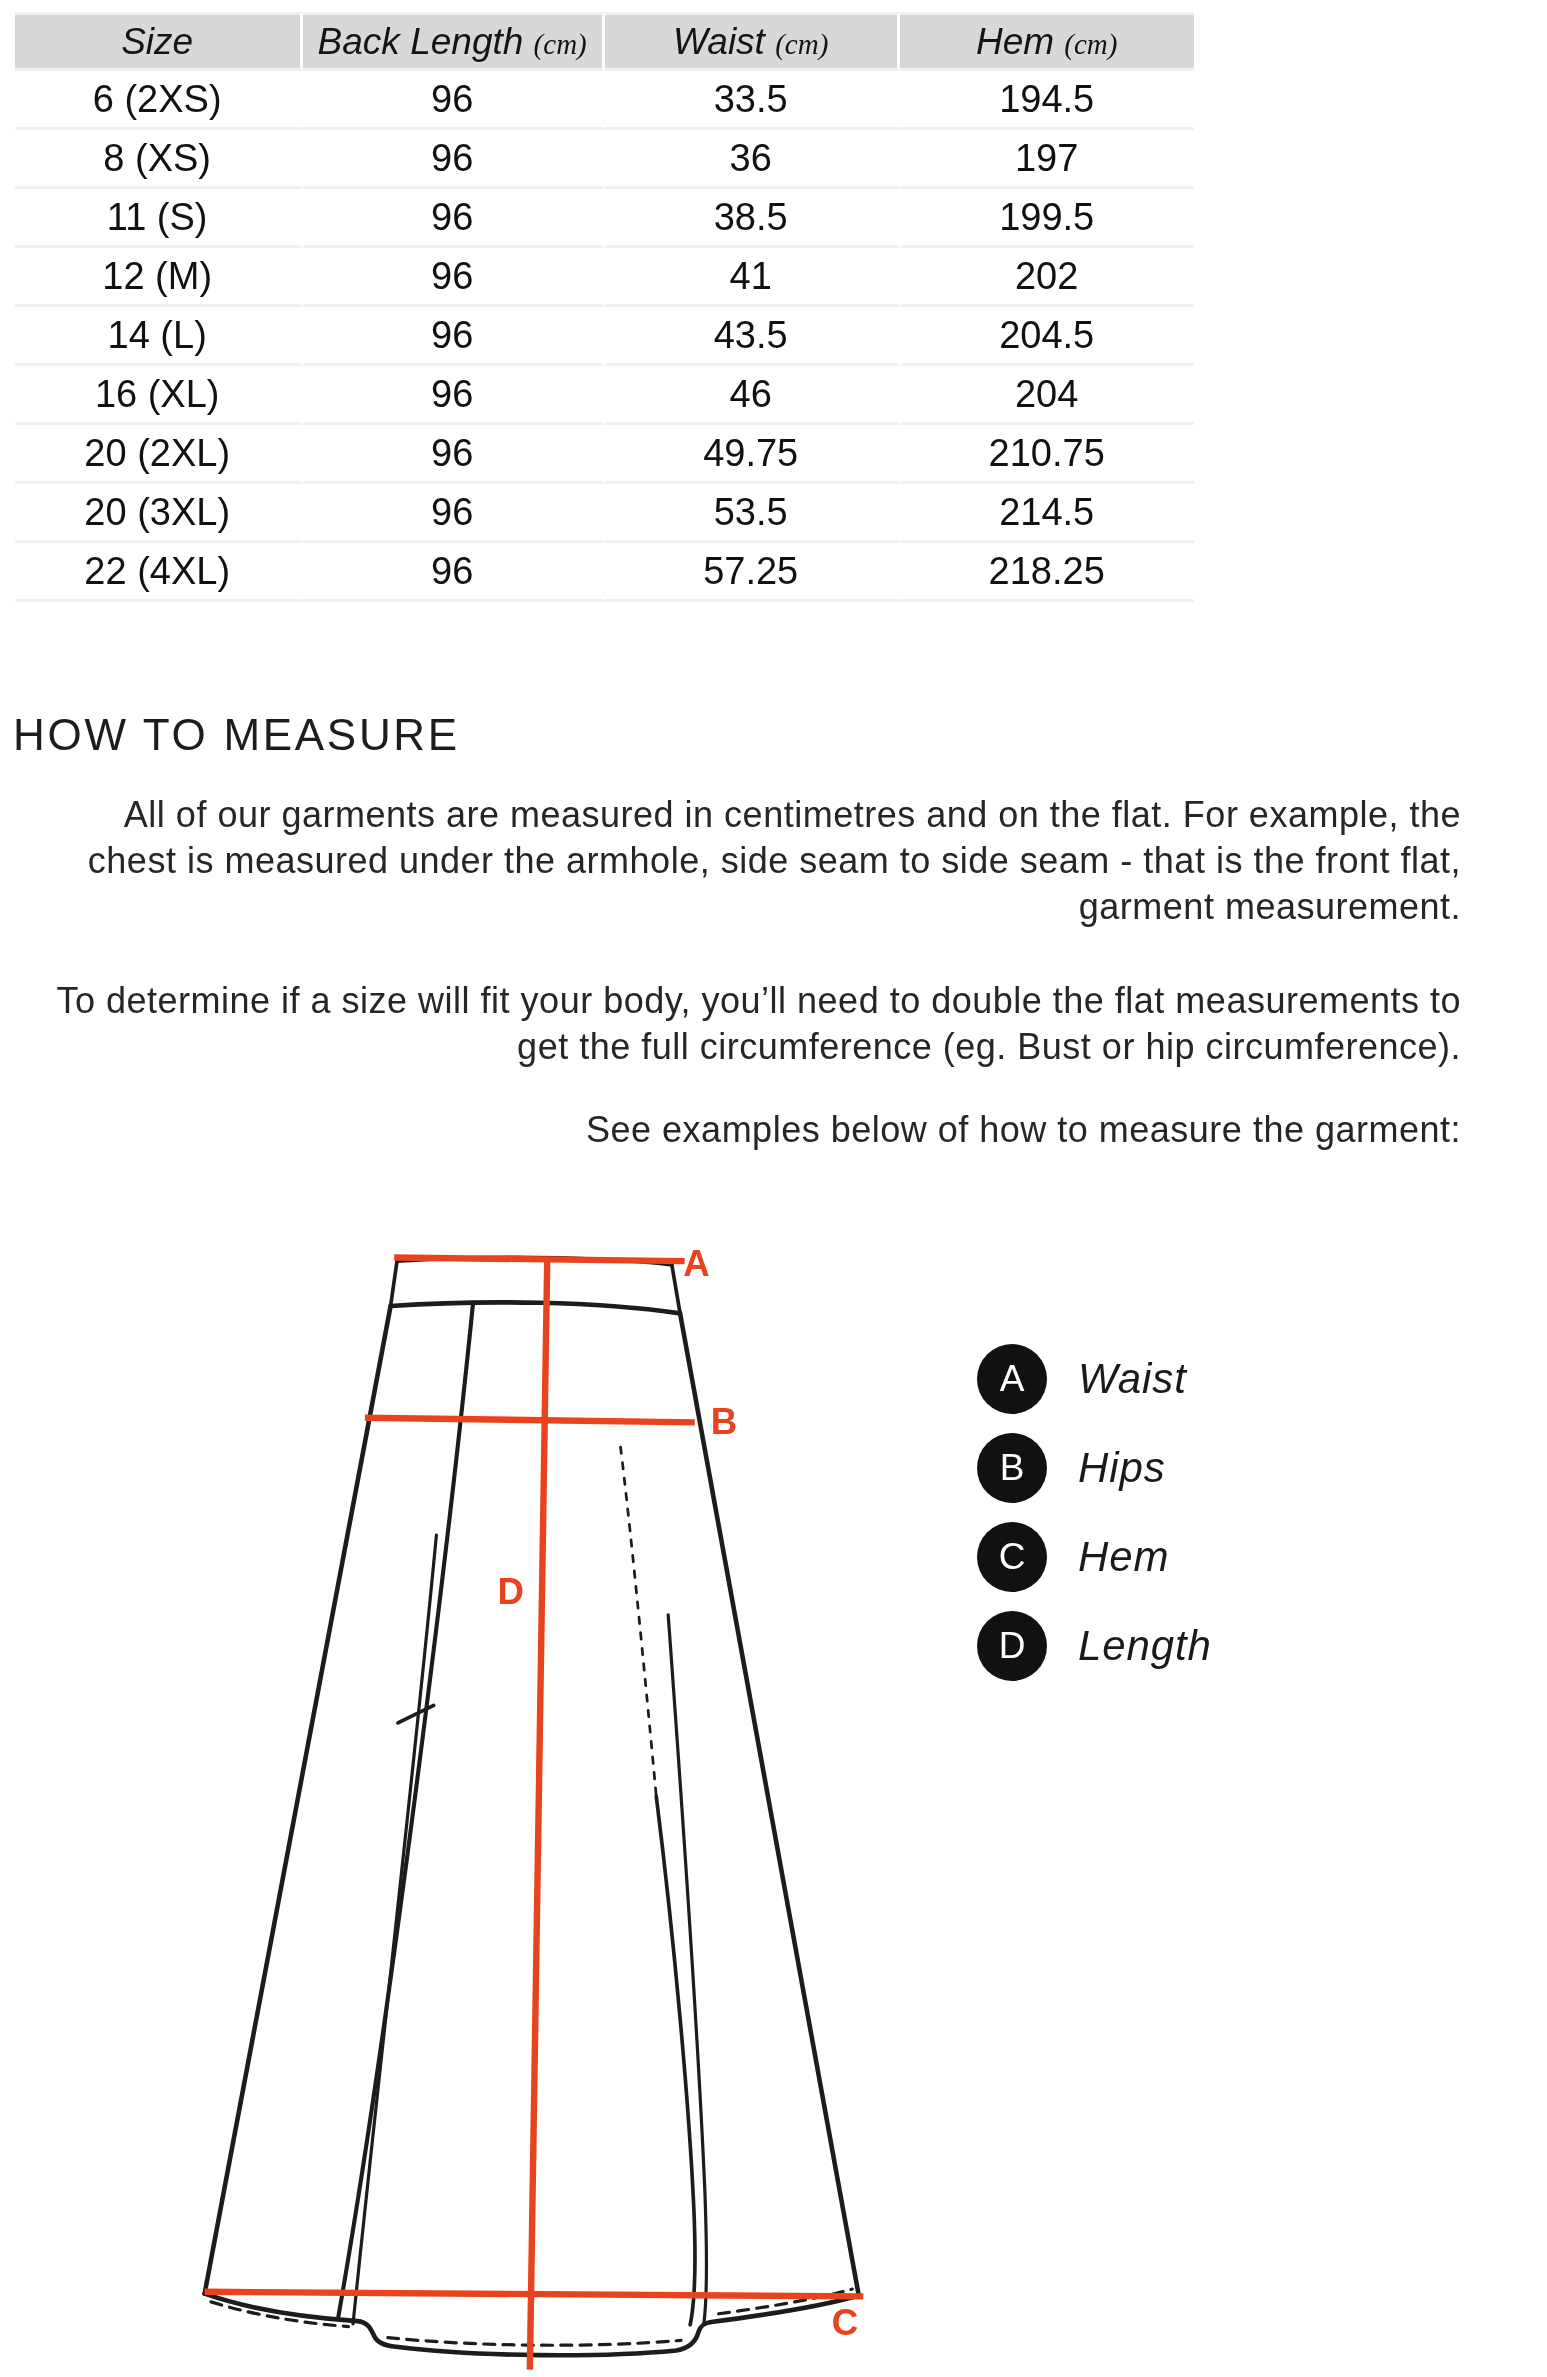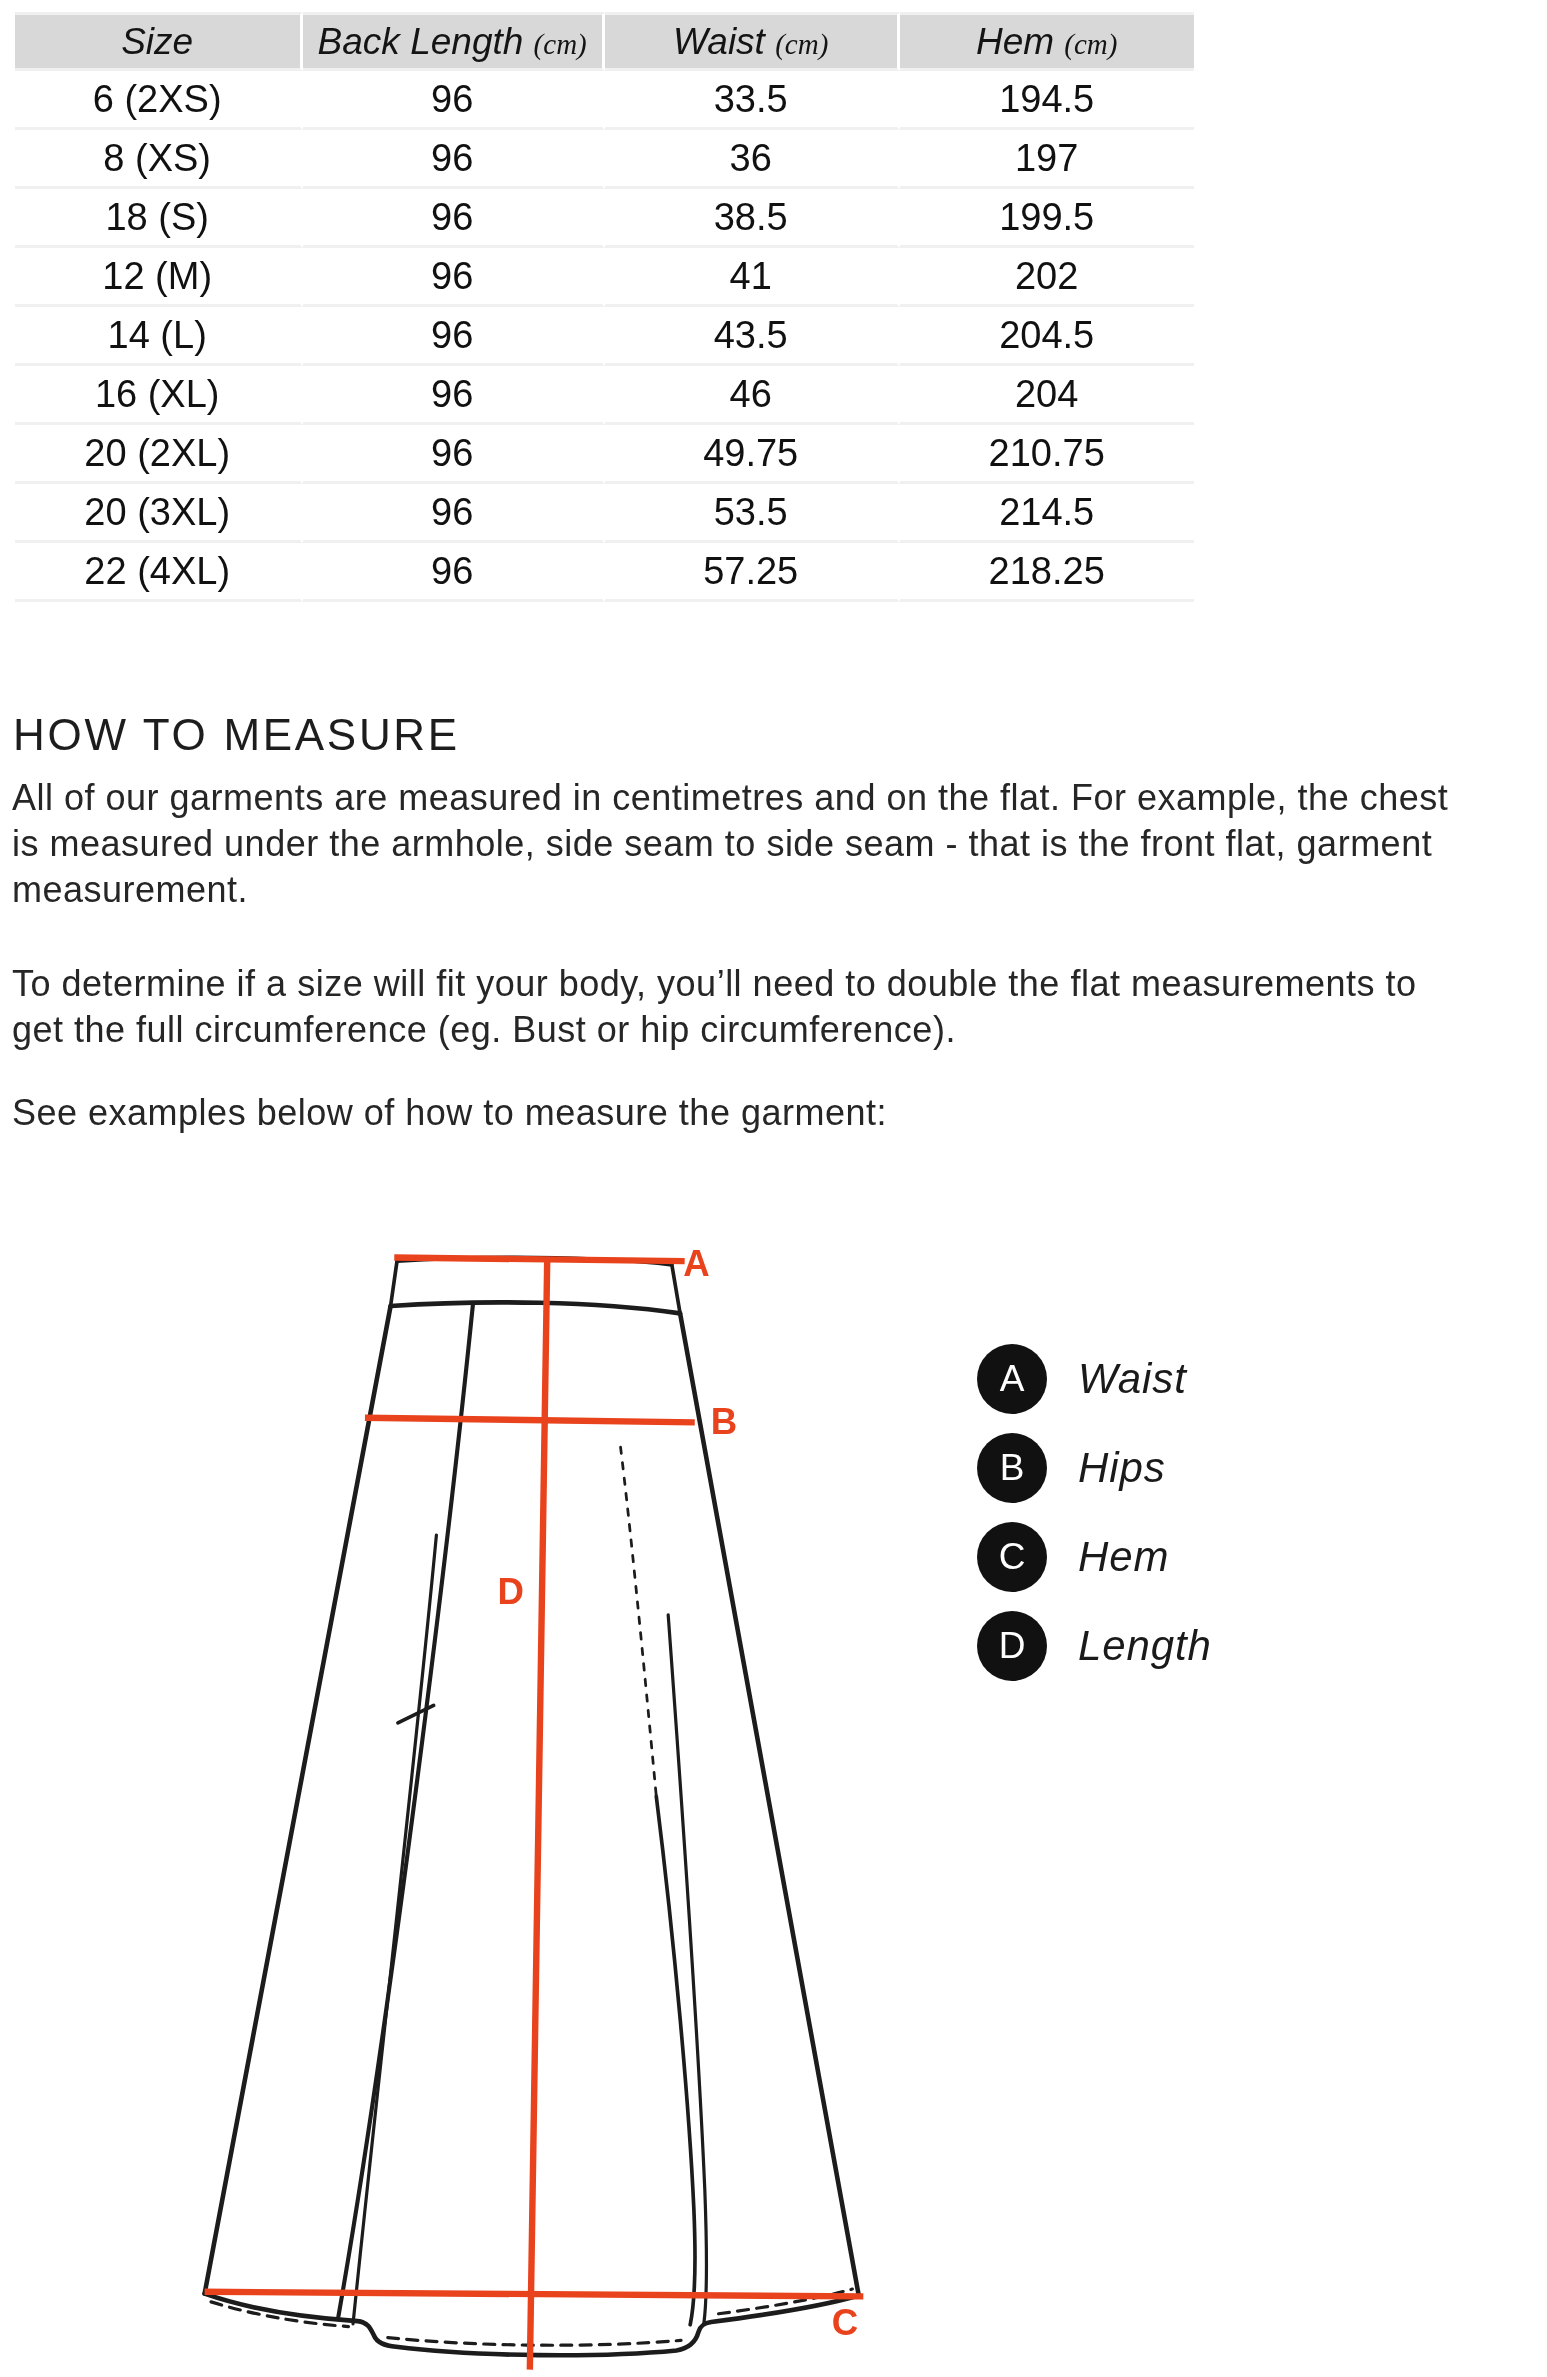--- a/index.html
+++ b/index.html
@@ -45,21 +45,21 @@
   .htm-heading{
     position:absolute;left:13px;top:710px;
     font-size:44px;font-weight:400;letter-spacing:2.7px;
     color:#1d1d1d;
   }
   .copy{
     position:absolute;left:12px;top:775px;width:1466px;
     font-size:36px;line-height:46px;letter-spacing:0.5px;
     color:var(--text-ink);font-weight:400;
   }
-  .copy p{margin:0;}
+  .copy p{margin:17px;text-align:right;}
   .copy p + p{margin-top:48px;}
   .copy p.last{margin-top:37px;}
 
   
   .diagram{position:absolute;left:165px;top:1219px;width:770px;height:1158px;}
   .diagram svg{display:block;width:100%;height:100%;}
   .sketch{fill:none;stroke:var(--sketch-ink);stroke-linecap:round;stroke-linejoin:round;}
   .redline{fill:none;stroke:var(--accent-red);stroke-width:7;}
   .redlabel{
     fill:var(--accent-red);
@@ -120,21 +120,21 @@
           <td>33.5</td>
           <td>194.5</td>
         </tr>
         <tr>
           <td>8 (XS)</td>
           <td>96</td>
           <td>36</td>
           <td>197</td>
         </tr>
         <tr>
-          <td>18 (S)</td>
+          <td>11 (S)</td>
           <td>96</td>
           <td>38.5</td>
           <td>199.5</td>
         </tr>
         <tr>
           <td>12 (M)</td>
           <td>96</td>
           <td>41</td>
           <td>202</td>
         </tr>

